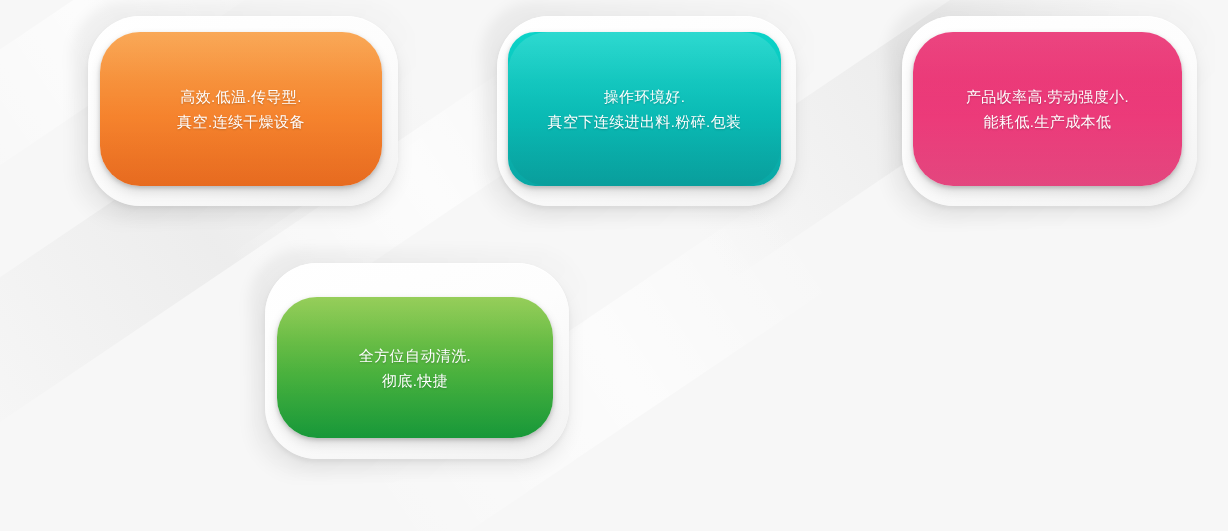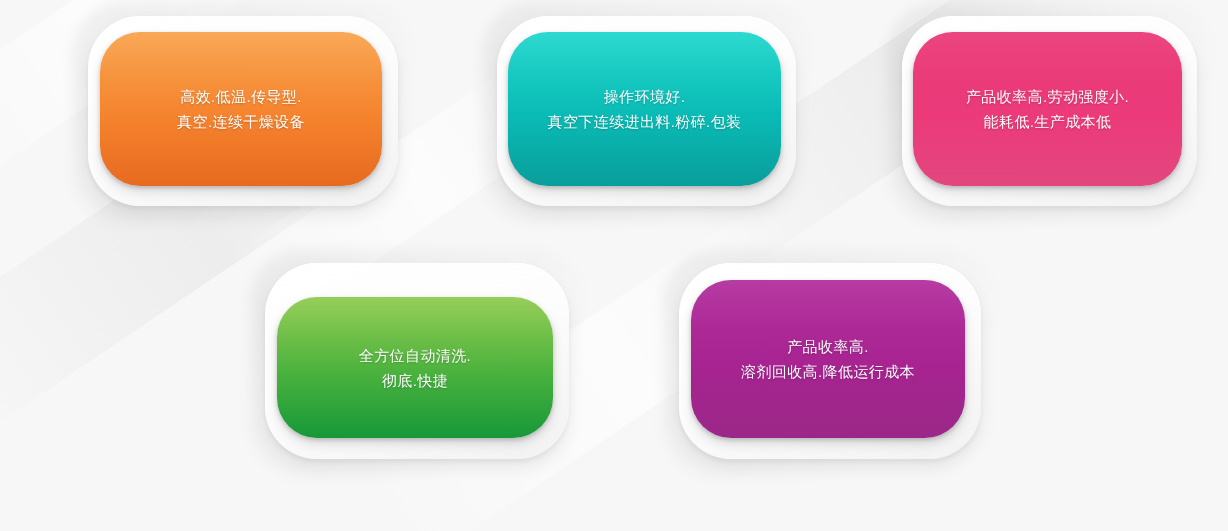--- a/index.html
+++ b/index.html
@@ -146,21 +146,21 @@
     <div class="card-bezel"></div>
     <div class="card-inner" style="background: linear-gradient(rgb(248, 154, 60) 0%, rgb(243, 112, 33) 100%);">
       <span class="card-text">高效.低温.传导型.
 真空.连续干燥设备</span>
     </div>
   </div>
 
   <div class="card" id="card-2">
     <div class="card-longshadow"></div>
     <div class="card-bezel"></div>
-    <div class="card-inner" style="background: linear-gradient(rgb(11, 211, 200) 0%, rgb(9, 166, 164) 100%);">
+    <div class="card-inner" style="background: linear-gradient(rgb(11, 211, 200) 0%, rgb(9, 166, 164) 100%); border-radius: 27px;">
       <span class="card-text">操作环境好.
 真空下连续进出料.粉碎.包装</span>
     </div>
   </div>
 
   <div class="card" id="card-3">
     <div class="card-longshadow"></div>
     <div class="card-bezel"></div>
     <div class="card-inner" style="background: linear-gradient(rgb(232, 39, 107) 0%, rgb(239, 74, 133) 100%);">
       <span class="card-text">产品收率高.劳动强度小.
@@ -170,22 +170,14 @@
 
   <div class="card" id="card-4">
     <div class="card-longshadow"></div>
     <div class="card-bezel"></div>
     <div class="card-inner" style="background: linear-gradient(rgb(133, 198, 63) 0%, rgb(24, 160, 60) 100%);">
       <span class="card-text">全方位自动清洗.
 彻底.快捷</span>
     </div>
   </div>
 
-  <div class="card" id="card-5">
-    <div class="card-longshadow"></div>
-    <div class="card-bezel"></div>
-    <div class="card-inner" style="background: linear-gradient(rgb(171, 27, 147) 0%, rgb(163, 42, 143) 100%);">
-      <span class="card-text">产品收率高.
-溶剂回收高.降低运行成本</span>
-    </div>
-  </div>
 
 </div>
 
 </body></html>

